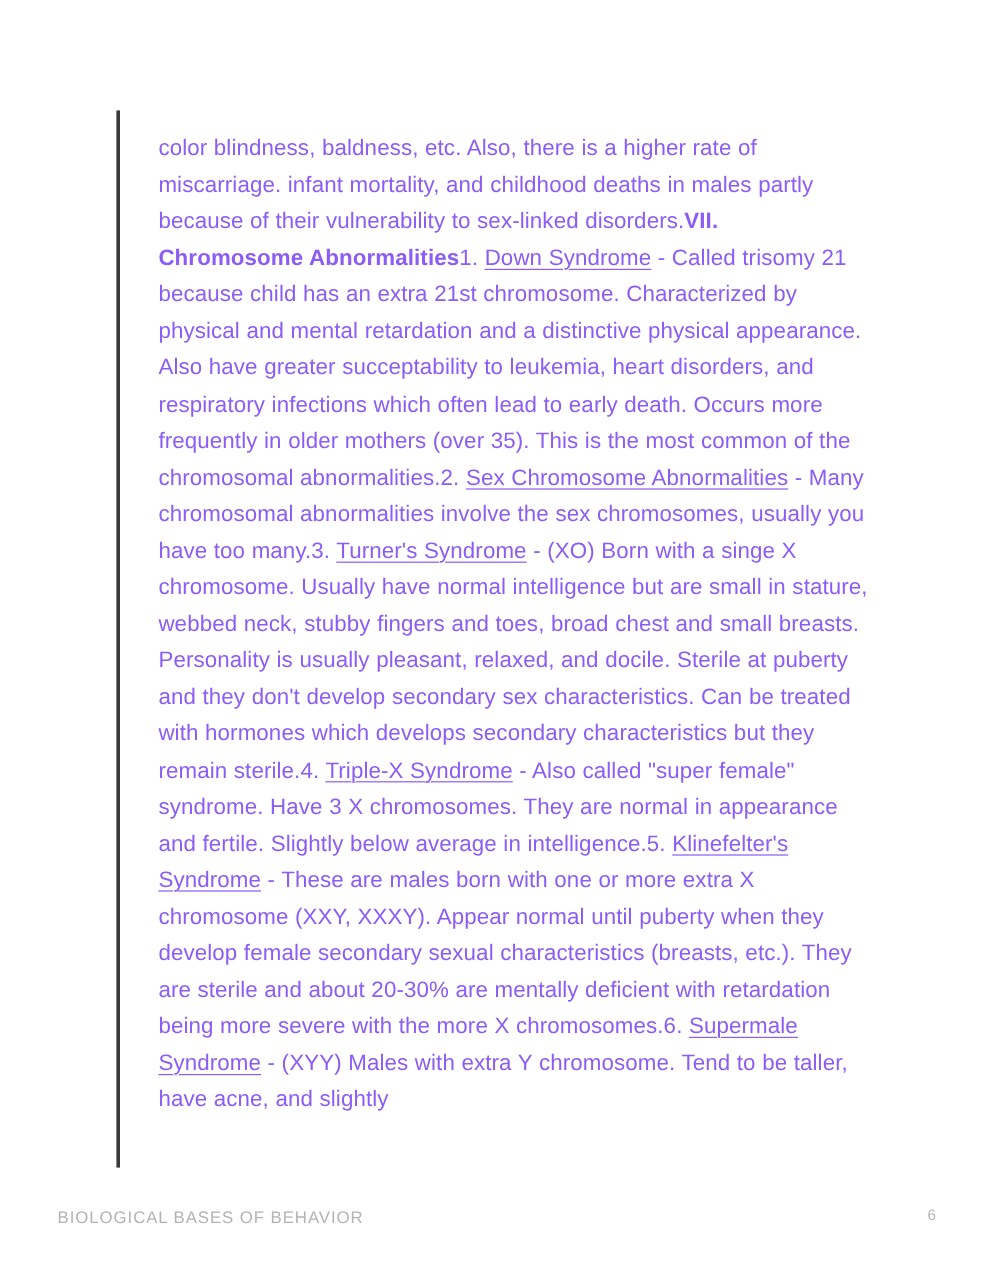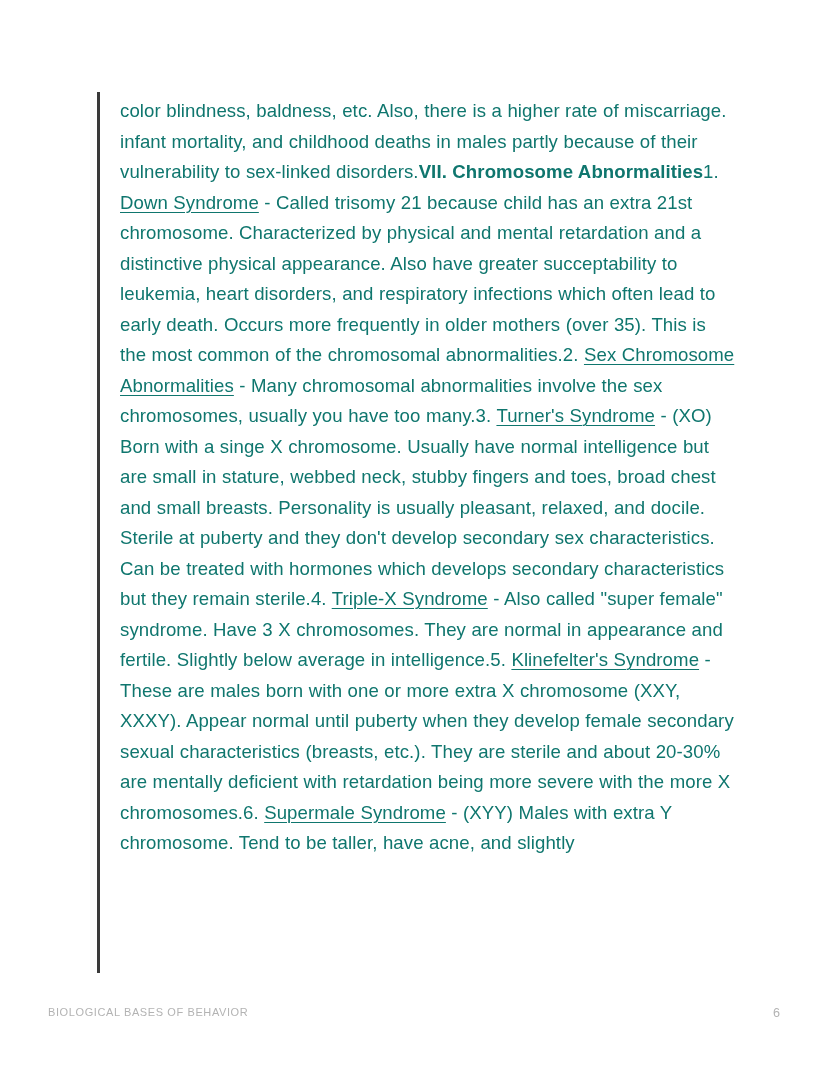--- a/index.html
+++ b/index.html
@@ -37,25 +37,25 @@
   .content {
     position: absolute;
     left: 120px;
     top: 96px;
     width: 616px;
   }
 
   .body-text {
     font-size: 18.6px;
     line-height: 30.5px;
-    color: #0f766e;
+    color: #8b5cf6;
     text-align: left;
     letter-spacing: 0.005em;
     word-spacing: 0.01em;
-    margin: 0;
+    margin: 12px;
   }
 
   .body-text b,
   .body-text .bold {
     font-weight: bold;
   }
 
   .body-text .u {
     text-decoration: underline;
     text-underline-offset: 3px;
@@ -67,21 +67,21 @@
     position: absolute;
     left: 0;
     top: 1006px;
     width: 828px;
     height: 30px;
   }
   .footer-title {
     position: absolute;
     left: 48px;
     top: 0;
-    font-size: 11px;
+    font-size: 14px;
     letter-spacing: 0.055em;
     color: #b3b3b3;
     font-family: "Liberation Sans", sans-serif;
     white-space: nowrap;
   }
   .footer-page {
     position: absolute;
     right: 48px;
     top: 0;
     font-size: 12.6px;

